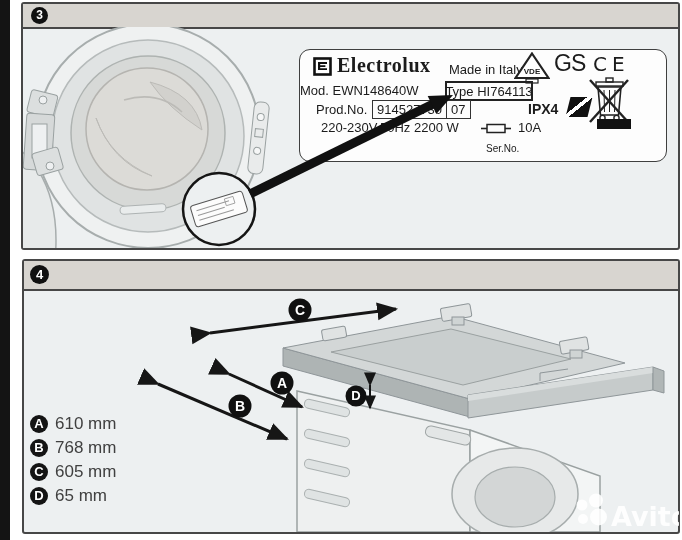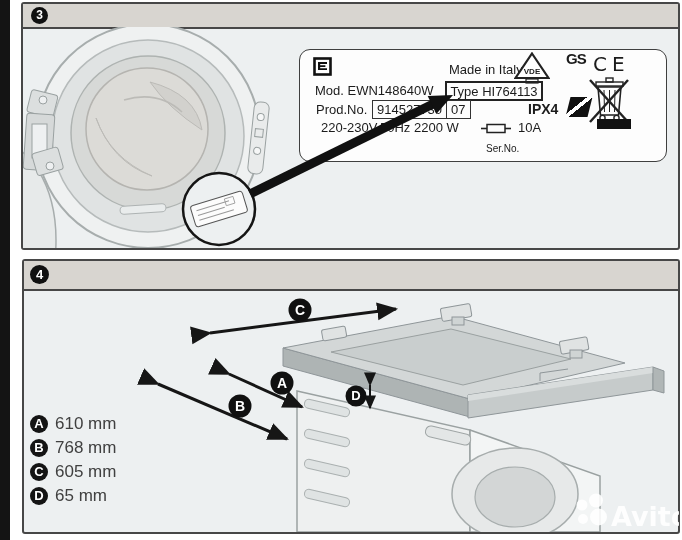--- a/index.html
+++ b/index.html
@@ -18,21 +18,21 @@
   svg{display:block;}
   
   .rating-label{left:299px;top:49px;width:368px;height:113px;background:#fdfdfd;
                 border:1.5px solid #3f3f3f;border-radius:11px;box-sizing:border-box;}
   .rl{position:absolute;font-size:13px;white-space:nowrap;color:#1b1b1b;}
   .brand-word{font-family:"Liberation Serif",serif;font-weight:bold;font-size:20px;letter-spacing:.5px;}
   .type-box{border:2px solid #222;display:flex;align-items:center;justify-content:center;box-sizing:border-box;}
   .prod-box{border:1.5px solid #333;display:flex;box-sizing:border-box;}
   .prod-cell{display:flex;align-items:center;padding:0 4px;font-size:13px;}
   .prod-div{border-left:1.5px solid #333;}
-  .gs-mark{font-weight:bold;font-size:15px;letter-spacing:-1px;margin-left:12px;}
+  .gs-mark{font-weight:normal;font-size:23px;letter-spacing:-1px;}
   .ce-mark{font-size:20px;letter-spacing:5px;font-family:"DejaVu Sans",sans-serif;}
   .ipx4{font-weight:bold;font-size:14px;}
   .z-symbol{width:22px;height:20px;transform:skewX(-14deg);
             background:linear-gradient(135deg,#111 40%,#fff 40%,#fff 54%,#111 54%);}
   .black-bar{background:#111;}
   
   .legend-row{position:absolute;display:flex;align-items:center;gap:7px;height:20px;}
   .legend-badge{width:18px;height:18px;border-radius:50%;background:#141414;color:#fff;
                 font-weight:bold;font-size:13px;line-height:18px;text-align:center;flex:0 0 auto;}
   .legend-val{font-size:17px;color:#404040;}
@@ -90,35 +90,36 @@
         <rect x="227" y="201" width="9" height="7" fill="none" stroke="#999" stroke-width="0.8"></rect>
       </g>
     </g>
   </svg>
 
   <div class="abs rating-label">
     <svg class="abs" style="left:13px;top:7px;" width="19" height="19" viewBox="0 0 19 19">
       <rect x="1.5" y="1.5" width="16" height="16" fill="#fff" stroke="#111" stroke-width="2.6"></rect>
       <path d="M5,5 H14 V6.9 H7.2 V8.2 H12.4 V9.9 H7.2 V11.2 H14 V13.1 H5 Z" fill="#111"></path>
     </svg>
+    <span class="rl brand-word" style="left:37px;top:4px;">Electrolux</span>
     <span class="rl" style="left:149px;top:12px;text-align:right;">Made in Italy</span>
 
     <svg class="abs" style="left:214px;top:2px;" width="36" height="33" viewBox="0 0 36 33">
       <polygon points="18,1.5 34.5,26 1.5,26" fill="#fff" stroke="#222" stroke-width="2.2"></polygon>
       <rect x="12" y="27" width="12" height="4" fill="#fff" stroke="#222" stroke-width="1.2"></rect>
       <text x="18" y="22" font-size="8" font-weight="bold" text-anchor="middle" fill="#222">VDE</text>
     </svg>
     <span class="rl gs-mark" style="left:254px;top:0px;">GS</span>
     <span class="rl ce-mark" style="left:293px;top:2px;">CE</span>
 
-    <span class="rl" style="left:15px;top:33px;">
+    <span class="rl" style="left:0;top:33px;">
       <span>Mod.</span>
       <span>EWN148640W</span>
     </span>
-    <span class="rl type-box" style="left:145px;top:31px;width:98px;height:20px;">Type HI764113</span>
+    <span class="rl type-box" style="left:145px;top:31px;width:88px;height:20px;">Type HI764113</span>
 
     <svg class="abs" style="left:288px;top:24px;" width="42" height="50" viewBox="0 0 42 50">
       <rect x="18" y="4" width="7" height="4" fill="none" stroke="#222" stroke-width="1.4"></rect>
       <rect x="8" y="8" width="27" height="4" fill="none" stroke="#222" stroke-width="1.4"></rect>
       <polygon points="10,13 33,13 30.5,41 12.5,41" fill="none" stroke="#222" stroke-width="1.6"></polygon>
       <line x1="16" y1="16" x2="16.5" y2="38" stroke="#222"></line>
       <line x1="21.5" y1="16" x2="21.5" y2="38" stroke="#222"></line>
       <line x1="27" y1="16" x2="26.5" y2="38" stroke="#222"></line>
       <circle cx="14.5" cy="44" r="2.6" fill="none" stroke="#222" stroke-width="1.4"></circle>
       <circle cx="28.5" cy="44" r="2.6" fill="none" stroke="#222" stroke-width="1.4"></circle>

